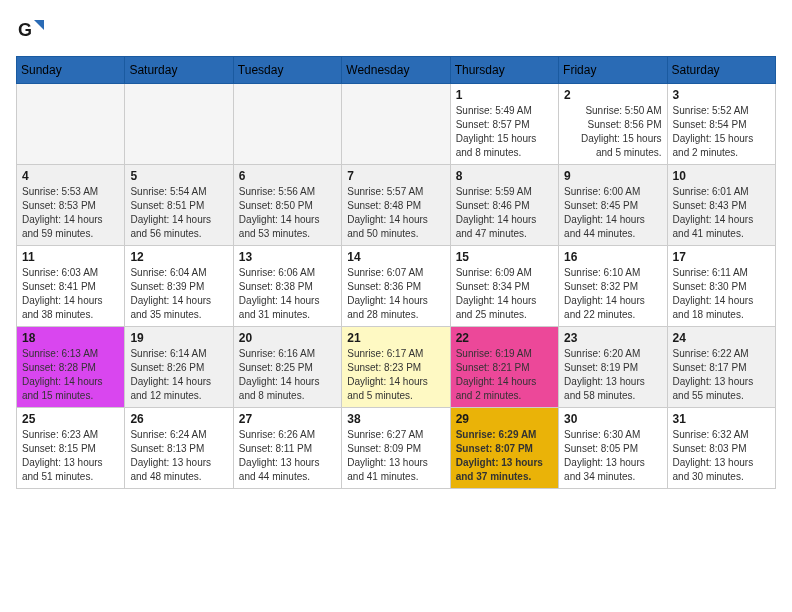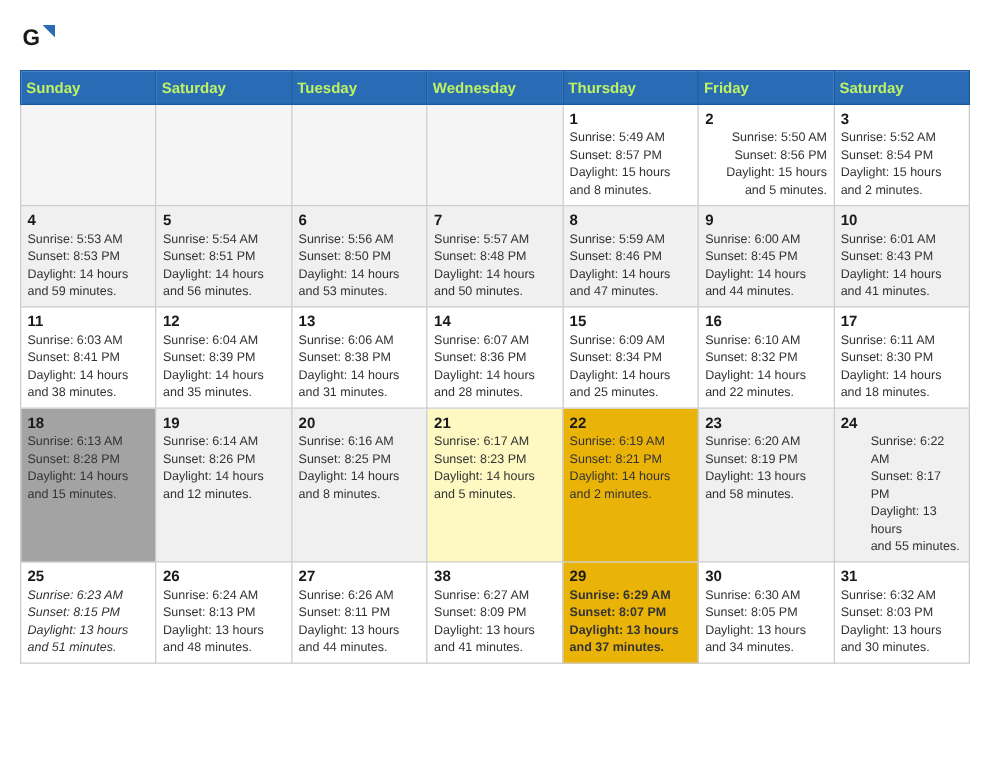--- a/index.html
+++ b/index.html
@@ -47,23 +47,23 @@
       font-size: 15px;
       color: #444;
     }
     .calendar {
       width: 100%;
       border-collapse: collapse;
       border: 1px solid #ccc;
     }
     .calendar th {
       background: #2a6bb5;
-      color: #bef264;
+      color: #000000;
       font-size: 12px;
-      font-weight: bold;
+      font-weight: normal;
       padding: 6px 4px;
       text-align: left;
       border: 1px solid #1a5aa0;
     }
     .calendar td {
       vertical-align: top;
       border: 1px solid #ccc;
       padding: 4px 5px;
       font-size: 10px;
       color: #333;
@@ -246,21 +246,21 @@
         </td>
         <td style="background: rgb(255, 255, 255);">
           <span class="day-num">17</span>
           <div class="day-info" style="white-space: pre-line;">Sunrise: 6:11 AM
 Sunset: 8:30 PM
 Daylight: 14 hours
 and 18 minutes.</div>
         </td>
       </tr>
       <tr>
-        <td style="background: #a3a3a3;">
+        <td style="background: #d946ef;">
           <span class="day-num">18</span>
           <div class="day-info" style="white-space: pre-line;">Sunrise: 6:13 AM
 Sunset: 8:28 PM
 Daylight: 14 hours
 and 15 minutes.</div>
         </td>
         <td style="background: rgb(240, 240, 240);">
           <span class="day-num">19</span>
           <div class="day-info" style="white-space: pre-line;">Sunrise: 6:14 AM
 Sunset: 8:26 PM
@@ -274,46 +274,46 @@
 Daylight: 14 hours
 and 8 minutes.</div>
         </td>
         <td style="background: #fef9c3;">
           <span class="day-num">21</span>
           <div class="day-info" style="white-space: pre-line;">Sunrise: 6:17 AM
 Sunset: 8:23 PM
 Daylight: 14 hours
 and 5 minutes.</div>
         </td>
-        <td style="background: #eab308; margin-left: 37px;">
+        <td style="background: #ec4899; margin-left: 37px;">
           <span class="day-num">22</span>
           <div class="day-info" style="white-space: pre-line;">Sunrise: 6:19 AM
 Sunset: 8:21 PM
 Daylight: 14 hours
 and 2 minutes.</div>
         </td>
         <td style="background: rgb(240, 240, 240);">
           <span class="day-num">23</span>
           <div class="day-info" style="white-space: pre-line;">Sunrise: 6:20 AM
 Sunset: 8:19 PM
 Daylight: 13 hours
 and 58 minutes.</div>
         </td>
         <td style="background: rgb(240, 240, 240);">
           <span class="day-num">24</span>
-          <div class="day-info" style="white-space: pre-line; margin-left: 24px;">Sunrise: 6:22 AM
+          <div class="day-info" style="white-space: pre-line;">Sunrise: 6:22 AM
 Sunset: 8:17 PM
 Daylight: 13 hours
 and 55 minutes.</div>
         </td>
       </tr>
       <tr>
         <td style="background: rgb(255, 255, 255);">
           <span class="day-num">25</span>
-          <div class="day-info" style="white-space: pre-line; font-style: italic;">Sunrise: 6:23 AM
+          <div class="day-info" style="white-space: pre-line;">Sunrise: 6:23 AM
 Sunset: 8:15 PM
 Daylight: 13 hours
 and 51 minutes.</div>
         </td>
         <td style="background: rgb(255, 255, 255);">
           <span class="day-num">26</span>
           <div class="day-info" style="white-space: pre-line;">Sunrise: 6:24 AM
 Sunset: 8:13 PM
 Daylight: 13 hours
 and 48 minutes.</div>

